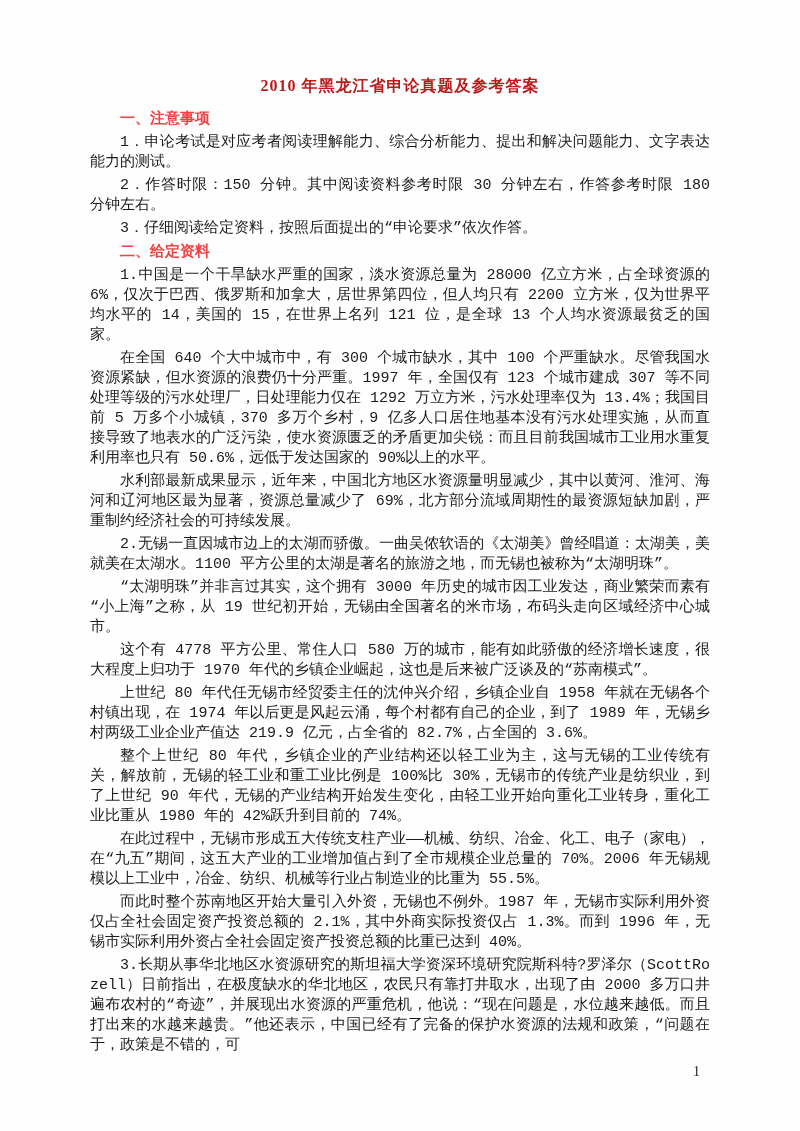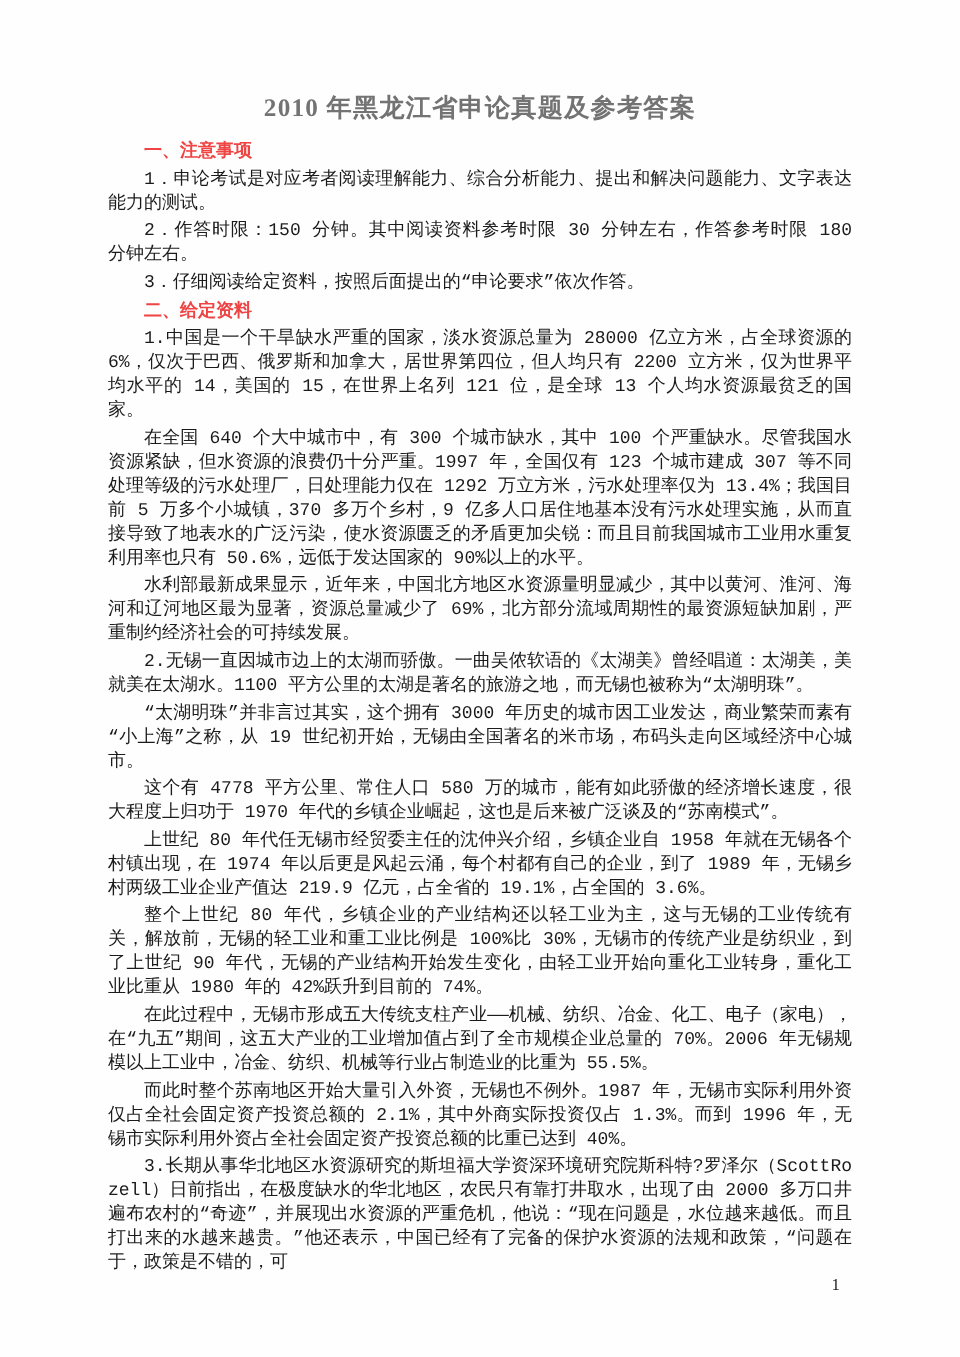--- a/index.html
+++ b/index.html
@@ -18,26 +18,26 @@
     overflow: hidden;
     color: #1b1b1b;
   }
   .content {
     position: absolute;
     left: 90px;
     top: 76px;
     width: 620px;
   }
   .doc-title {
-    font-size: 21px;
+    font-size: 16px;
     font-weight: bold;
     text-align: center;
     letter-spacing: 1px;
     margin-bottom: 12px;
-    color: #737373;
+    color: #b91c1c;
   }
   h2.section-heading {
     font-size: 15px;
     font-weight: bold;
     text-indent: 2em;
     margin: 3px 0 5px 0;
     color: #ef4444;
   }
   p.para {
     font-size: 15px;
@@ -74,21 +74,21 @@
     </section>
 
     <section class="block">
       <h2 class="section-heading">二、给定资料</h2>
       <p class="para">1.中国是一个干旱缺水严重的国家，淡水资源总量为 28000 亿立方米，占全球资源的 6%，仅次于巴西、俄罗斯和加拿大，居世界第四位，但人均只有 2200 立方米，仅为世界平均水平的 14，美国的 15，在世界上名列 121 位，是全球 13 个人均水资源最贫乏的国家。</p>
       <p class="para">在全国 640 个大中城市中，有 300 个城市缺水，其中 100 个严重缺水。尽管我国水资源紧缺，但水资源的浪费仍十分严重。1997 年，全国仅有 123 个城市建成 307 等不同处理等级的污水处理厂，日处理能力仅在 1292 万立方米，污水处理率仅为 13.4%；我国目前 5 万多个小城镇，370 多万个乡村，9 亿多人口居住地基本没有污水处理实施，从而直接导致了地表水的广泛污染，使水资源匮乏的矛盾更加尖锐：而且目前我国城市工业用水重复利用率也只有 50.6%，远低于发达国家的 90%以上的水平。</p>
       <p class="para">水利部最新成果显示，近年来，中国北方地区水资源量明显减少，其中以黄河、淮河、海河和辽河地区最为显著，资源总量减少了 69%，北方部分流域周期性的最资源短缺加剧，严重制约经济社会的可持续发展。</p>
       <p class="para">2.无锡一直因城市边上的太湖而骄傲。一曲吴侬软语的《太湖美》曾经唱道：太湖美，美就美在太湖水。1100 平方公里的太湖是著名的旅游之地，而无锡也被称为“太湖明珠”。</p>
       <p class="para">“太湖明珠”并非言过其实，这个拥有 3000 年历史的城市因工业发达，商业繁荣而素有“小上海”之称，从 19 世纪初开始，无锡由全国著名的米市场，布码头走向区域经济中心城市。</p>
       <p class="para">这个有 4778 平方公里、常住人口 580 万的城市，能有如此骄傲的经济增长速度，很大程度上归功于 1970 年代的乡镇企业崛起，这也是后来被广泛谈及的“苏南模式”。</p>
-      <p class="para">上世纪 80 年代任无锡市经贸委主任的沈仲兴介绍，乡镇企业自 1958 年就在无锡各个村镇出现，在 1974 年以后更是风起云涌，每个村都有自己的企业，到了 1989 年，无锡乡村两级工业企业产值达 219.9 亿元，占全省的 19.1%，占全国的 3.6%。</p>
+      <p class="para">上世纪 80 年代任无锡市经贸委主任的沈仲兴介绍，乡镇企业自 1958 年就在无锡各个村镇出现，在 1974 年以后更是风起云涌，每个村都有自己的企业，到了 1989 年，无锡乡村两级工业企业产值达 219.9 亿元，占全省的 82.7%，占全国的 3.6%。</p>
       <p class="para">整个上世纪 80 年代，乡镇企业的产业结构还以轻工业为主，这与无锡的工业传统有关，解放前，无锡的轻工业和重工业比例是 100%比 30%，无锡市的传统产业是纺织业，到了上世纪 90 年代，无锡的产业结构开始发生变化，由轻工业开始向重化工业转身，重化工业比重从 1980 年的 42%跃升到目前的 74%。</p>
       <p class="para">在此过程中，无锡市形成五大传统支柱产业——机械、纺织、冶金、化工、电子（家电），在“九五”期间，这五大产业的工业增加值占到了全市规模企业总量的 70%。2006 年无锡规模以上工业中，冶金、纺织、机械等行业占制造业的比重为 55.5%。</p>
       <p class="para">而此时整个苏南地区开始大量引入外资，无锡也不例外。1987 年，无锡市实际利用外资仅占全社会固定资产投资总额的 2.1%，其中外商实际投资仅占 1.3%。而到 1996 年，无锡市实际利用外资占全社会固定资产投资总额的比重已达到 40%。</p>
       <p class="para">3.长期从事华北地区水资源研究的斯坦福大学资深环境研究院斯科特?罗泽尔（ScottRozell）日前指出，在极度缺水的华北地区，农民只有靠打井取水，出现了由 2000 多万口井遍布农村的“奇迹”，并展现出水资源的严重危机，他说：“现在问题是，水位越来越低。而且打出来的水越来越贵。”他还表示，中国已经有了完备的保护水资源的法规和政策，“问题在于，政策是不错的，可</p>
     </section>
 
   </div>
 
   <div class="page-number">1</div>
 </div>

